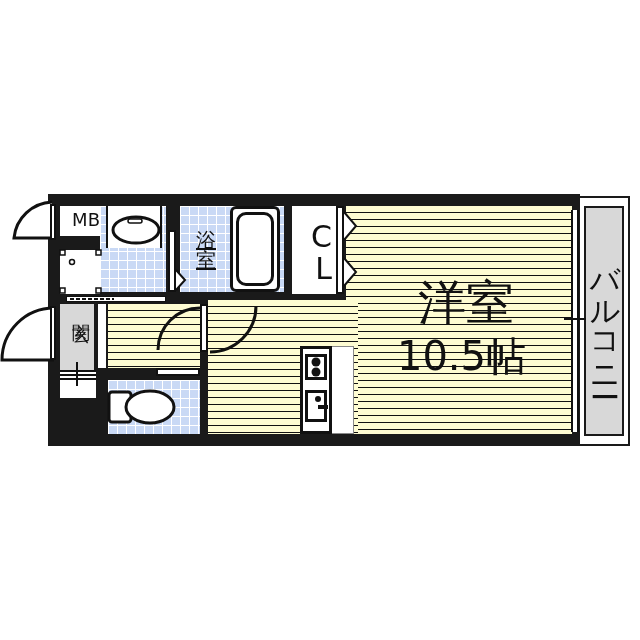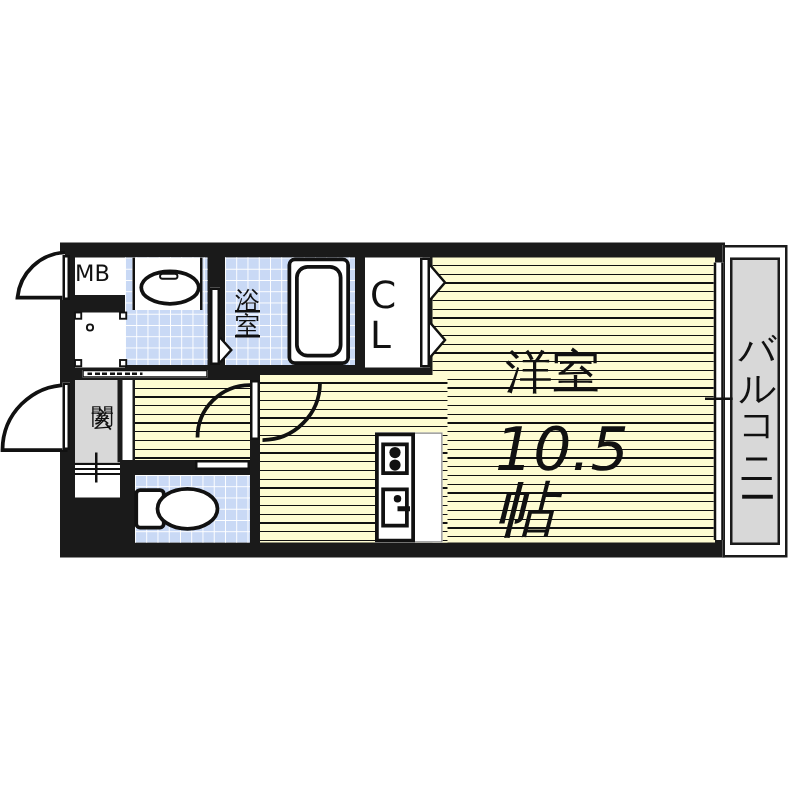--- a/index.html
+++ b/index.html
@@ -3,41 +3,41 @@
 <meta charset="utf-8">
 <style>
   html,body{margin:0;padding:0;background:#ffffff;}
   body{width:640px;height:640px;position:relative;overflow:hidden;font-family:"DejaVu Sans","Liberation Sans",sans-serif;}
   .abs{position:absolute;box-sizing:border-box;}
   .wall{background:#1a1a1a;}
   .yellow{background-color:#fefcd2;background-image:repeating-linear-gradient(to bottom, transparent 0px, transparent 6px, #111 6px, #111 7px);}
   .tile{background-color:#c9d9f5;background-image:linear-gradient(#ffffff 1px, transparent 1px),linear-gradient(90deg,#ffffff 1px, transparent 1px);background-size:9px 9px;}
   .white{background:#ffffff;}
   .grey{background:#d8d8d8;}
-  .label{color:#111;text-align:left;line-height:1;}
+  .label{color:#111;text-align:right;line-height:1;}
   .vtext{writing-mode:vertical-rl;text-orientation:upright;}
   svg{position:absolute;overflow:visible;}
 </style>
 </head>
 <body>
 
 <div class="abs wall" style="left:48px;top:194px;width:532px;height:252px;"></div>
 
 <div class="abs white" style="left:578px;top:196px;width:52px;height:250px;border:2px solid #1a1a1a;"></div>
 <div class="abs grey" style="left:584px;top:206px;width:40px;height:230px;border:2px solid #1a1a1a;"></div>
 <div class="abs label vtext" style="left:588px;top:246px;width:32px;font-size:30px;">バルコニー</div>
 
 <div class="abs yellow" style="left:346px;top:206px;width:226px;height:228px;"></div>
 <div class="abs yellow" style="left:208px;top:300px;width:150px;height:134px;"></div>
 
 <div class="abs" style="left:571px;top:210px;width:8px;height:222px;border-left:2px solid #111;border-right:2px solid #111;background:#fff;"></div>
 <div class="abs" style="left:564px;top:318px;width:22px;height:2px;background:#111;"></div>
 
-<div class="abs label" style="left:404px;top:278px;width:110px;font-size:38px;">洋室</div>
-<div class="abs label" style="left:396px;top:336px;width:130px;font-size:48px;font-style:italic;">10.5帖</div>
+<div class="abs label" style="left:404px;top:278px;width:110px;font-size:48px;">洋室</div>
+<div class="abs label" style="left:396px;top:336px;width:130px;font-size:40px;">10.5帖</div>
 
 <div class="abs white" style="left:300px;top:346px;width:54px;height:88px;border:1px solid #888;"></div>
 <div class="abs white" style="left:300px;top:346px;width:32px;height:88px;border:3px solid #111;"></div>
 <div class="abs white" style="left:305px;top:354px;width:22px;height:26px;border:3px solid #111;"></div>
 <svg style="left:308px;top:357px;" width="16" height="20">
   <circle cx="8" cy="5" r="4.5" fill="#111"></circle>
     <circle cx="8" cy="15" r="4.5" fill="#111"></circle>
 </svg>
 <div class="abs white" style="left:305px;top:390px;width:22px;height:32px;border:3px solid #111;"></div>
 <svg style="left:314px;top:394px;" width="14" height="20">

